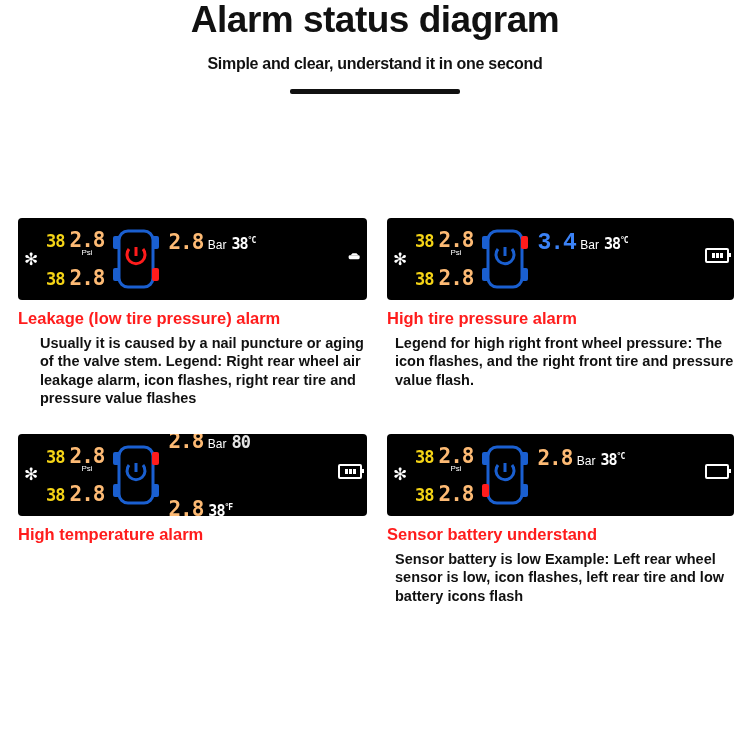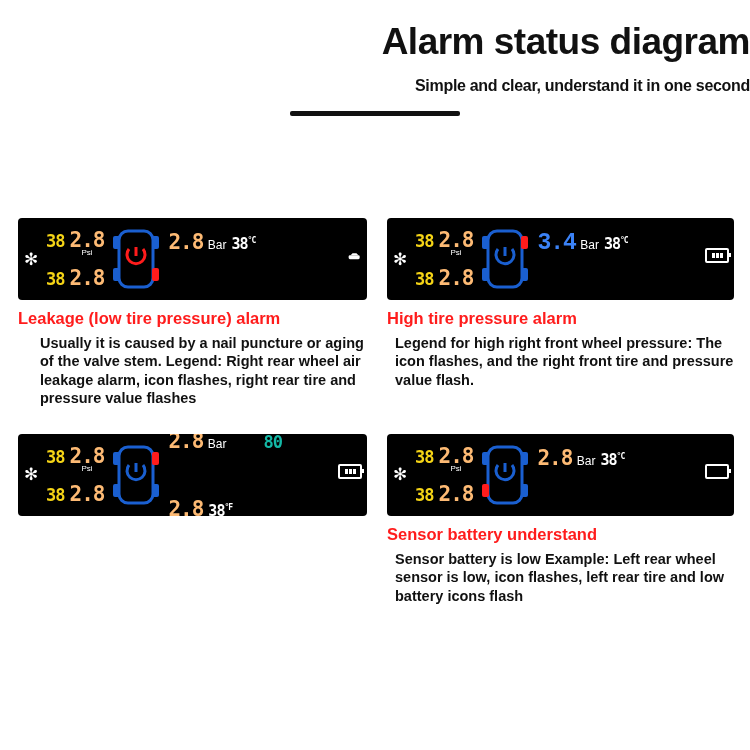--- a/index.html
+++ b/index.html
@@ -3,21 +3,21 @@
 <meta charset="utf-8">
 <style>
   html,body{margin:0;padding:0;}
   body{
     width:750px;height:750px;
     background:#ffffff;
     font-family:"Liberation Sans", sans-serif;
     overflow:hidden;
     position:relative;
   }
-  .header{text-align:right;padding-top:22px;}
+  .header{text-align:center;}
   .title{
     font-size:37px;font-weight:bold;color:#111;letter-spacing:-0.5px;
     line-height:1.1;
   }
   .subtitle{
     font-size:16px;font-weight:bold;color:#111;margin-top:14px;letter-spacing:-0.3px;
   }
   .rule{
     width:170px;height:5px;background:#111;margin:16px auto 0 auto;border-radius:2px;
   }
@@ -53,21 +53,21 @@
     gap:9px;padding-left:2px;
   }
   .col-right{
     flex:0 0 auto;display:flex;flex-direction:column;justify-content:center;
     gap:9px;
   }
   .valrow{display:flex;align-items:baseline;gap:5px;}
   .v-y{color:#f5d416;font-weight:bold;font-family:"DejaVu Sans Mono",monospace;font-size:17px;letter-spacing:-1px;}
   .v-w{color:#fdba74;font-weight:bold;font-family:"DejaVu Sans Mono",monospace;font-size:21px;letter-spacing:-1px;}
   .v-r{color:#3b82f6;font-weight:bold;font-family:Liberation Mono, monospace;font-size:23px;letter-spacing:-1px;}
-  .v-rs{color:#14b8a6;font-weight:bold;font-family:"DejaVu Sans Mono",monospace;font-size:17px;letter-spacing:-1px;margin-left:32px;}
+  .v-rs{color:#e5e5e5;font-weight:bold;font-family:"DejaVu Sans Mono",monospace;font-size:17px;letter-spacing:-1px;}
   .unit{color:#ffffff;font-size:12px;font-family:"Liberation Sans",sans-serif;}
   .deg{color:#ffffff;font-weight:bold;font-family:"DejaVu Sans Mono",monospace;font-size:15px;letter-spacing:-1px;margin-top:40px;}
   .deg sup{font-size:8px;}
 
   .psi-label{
     color:#ffffff;font-size:8px;text-align:center;margin-top:-4px;
   }
 
   
   .car{
@@ -266,20 +266,21 @@
               <span class="deg"><span>38</span><sup>°F</sup></span>
             </div>
           </div>
         </div>
         <div class="batt">
             <i></i>
             <i></i>
             <i></i>
           </div>
       </div>
+      <div class="headline center">High temperature alarm</div>
     </div>
 
     <div class="cell right">
       <div class="panel">
         <div class="panel-inner">
           <div class="sun">✻</div>
           <div class="col-left">
             <div class="valrow">
               <span class="v-y">38</span>
               <span>

